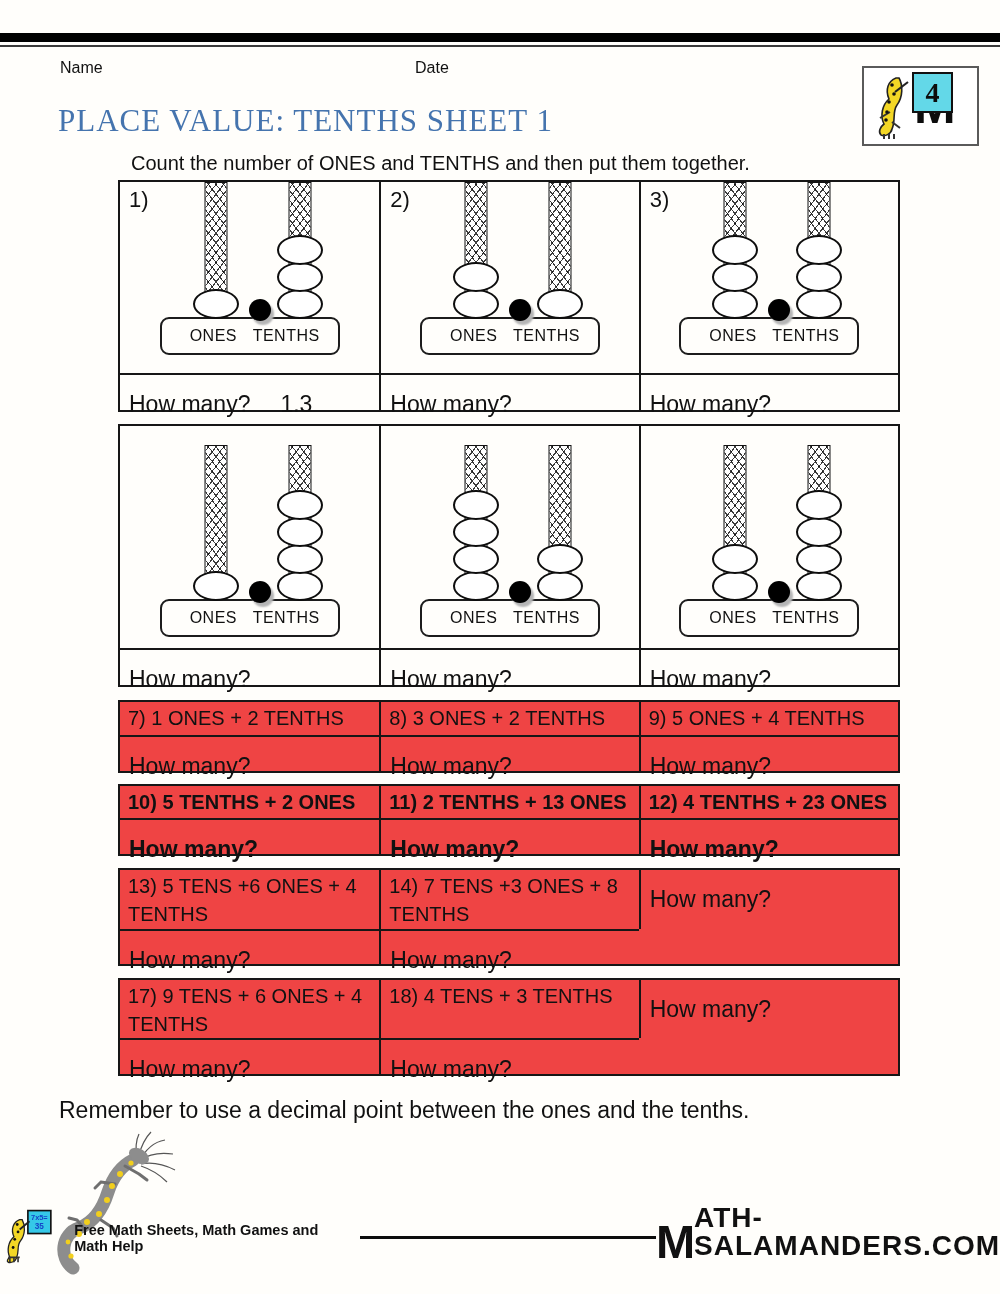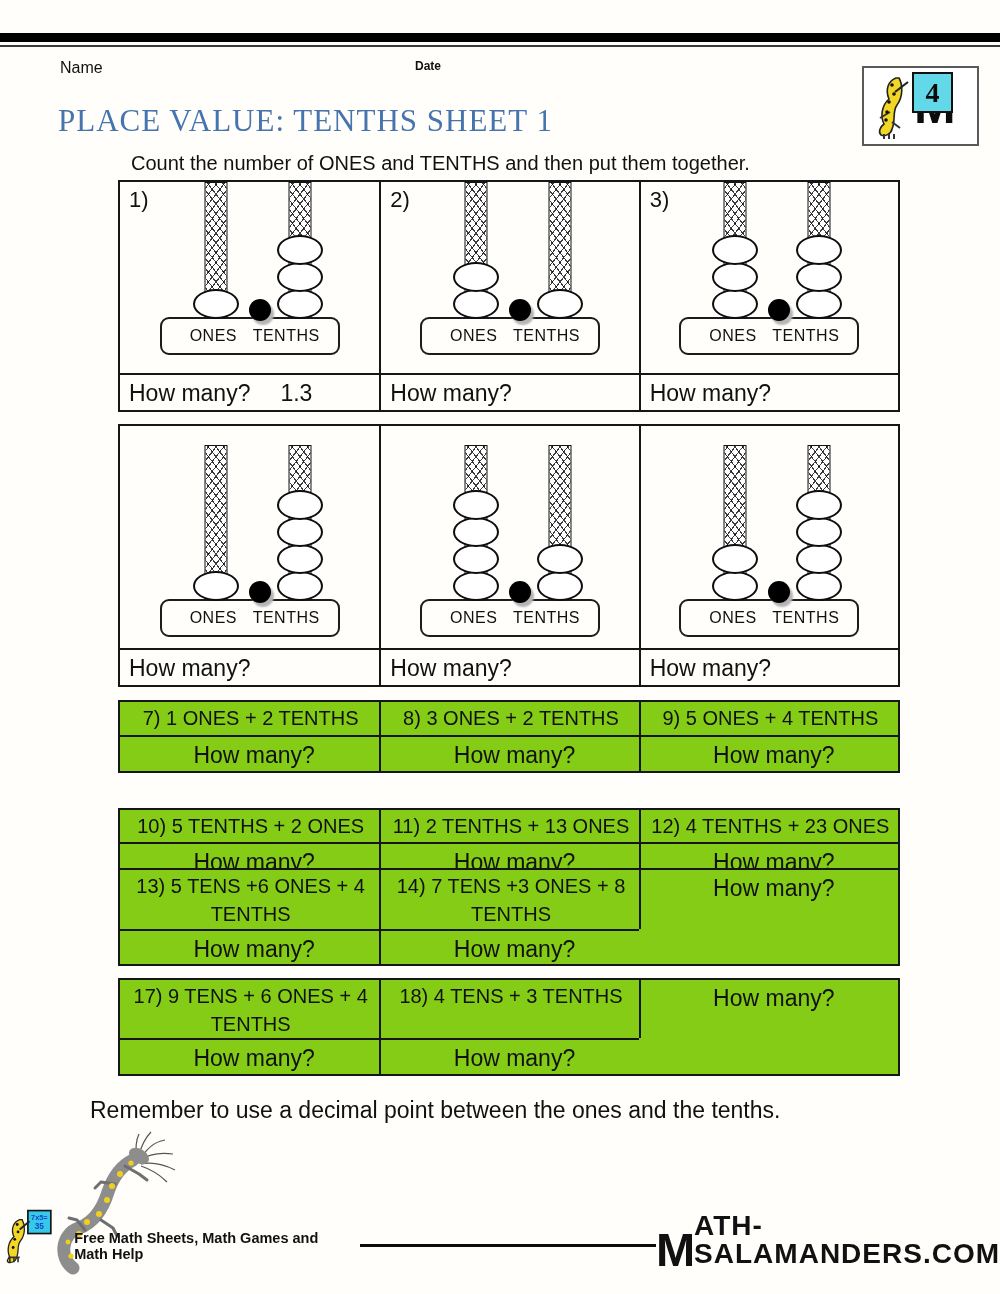--- a/index.html
+++ b/index.html
@@ -4,21 +4,21 @@
 <style>
   html,body{margin:0;padding:0;background:#ffffff;}
   .page{position:relative;width:1000px;height:1294px;background:#fffefb;overflow:hidden;
         font-family:"Liberation Sans", sans-serif;color:#111;}
 
   
   .topbar{position:absolute;left:0;top:33px;width:100%;height:9px;background:#000;}
   .topbar-thin{position:absolute;left:0;top:45px;width:100%;height:2px;background:#3a3a3a;}
 
   .name-label{position:absolute;left:60px;top:59px;font-size:16px;}
-  .date-label{position:absolute;left:415px;top:59px;font-size:12px;font-weight:bold;}
+  .date-label{position:absolute;left:415px;top:59px;font-size:16px;}
 
   
   .badge{position:absolute;left:862px;top:66px;width:113px;height:76px;border:2px solid #5a5a5a;background:#fff;}
   .badge-board{position:absolute;left:48px;top:4px;width:37px;height:37px;border:2px solid #111;
                display:flex;align-items:center;justify-content:center;z-index:2;
                font-family:"Liberation Serif", serif;font-weight:bold;font-size:28px;color:#0c0c0c;}
   .badge-m{position:absolute;left:50px;top:13px;font-size:50px;font-weight:bold;color:#0c0c0c;z-index:1;line-height:1;}
   .badge-sal{position:absolute;left:6px;top:4px;z-index:3;}
 
   .page-title{position:absolute;left:58px;top:103px;font-family:"Liberation Serif", serif;
@@ -49,38 +49,38 @@
          repeating-linear-gradient(-52deg, rgba(10,10,10,.8) 0 1px, transparent 1px 6px);}
   .bead{position:absolute;left:50%;transform:translateX(-50%);width:46px;height:30px;
         background:#fff;border:2.6px solid #0d0d0d;border-radius:50%;z-index:2;box-sizing:border-box;}
   .dot{position:absolute;left:99px;bottom:34px;width:22px;height:22px;border-radius:50%;
        background:#000;box-shadow:3px 4px 2px #b5b5b5;z-index:3;}
   .base{position:absolute;left:10px;bottom:0;width:180px;height:38px;border:2px solid #1c1c1c;
         border-radius:9px;background:#fffefb;display:flex;align-items:center;
         padding:0 18px 0 28px;box-sizing:border-box;font-size:16px;letter-spacing:.5px;}
   .base .tlab{margin-left:auto;}
 
-  .hm-cell{font-size:23px;padding:5px 0 0 9px;}
+  .hm-cell{font-size:23px;padding:16px 0 0 9px;}
   .hm-ans{margin-left:30px;}
 
   
-  .wt{background:#84cc16;text-align:center;}
+  .wt{background:#ef4444;}
   .wt-cell{font-size:20px;line-height:28px;padding:2px 6px 0 8px;}
   .wt3{top:700px;grid-template-rows:33px 36px;}
-  .wt4{top:808px;grid-template-rows:32px 36px;}
+  .wt4{top:784px;grid-template-rows:32px 36px;font-weight:bold;}
   .wt5{top:868px;grid-template-rows:59px 35px;}
   .wt6{top:978px;grid-template-rows:58px 36px;}
 
-  .reminder{position:absolute;left:59px;top:1097px;font-size:23px;margin-left:31px;}
+  .reminder{position:absolute;left:59px;top:1097px;font-size:23px;}
 
   .sal-art{position:absolute;left:55px;top:1130px;}
 
   
   .footer{position:absolute;left:0;top:1200px;width:100%;display:flex;justify-content:center;}
-  .footer-inner{display:flex;align-items:flex-end;}
+  .footer-inner{display:flex;align-items:center;}
   .f-icon{margin-top:2px;}
   .f-text{display:flex;align-items:center;margin-left:-14px;}
   .f-tagline{font-size:14.5px;font-weight:bold;padding:6px 0 0 34px;}
   .f-line{width:372px;height:3px;background:#0c0c0c;margin:5px 0 0 34px;}
   .f-wordmark{display:flex;align-items:flex-end;margin-top:-4px;}
   .f-m{font-size:47px;font-weight:bold;line-height:.82;letter-spacing:-1px;}
   .f-rest{font-size:28px;font-weight:bold;letter-spacing:1px;line-height:1;padding-bottom:2px;}
 </style>
 </head>
 <body>

